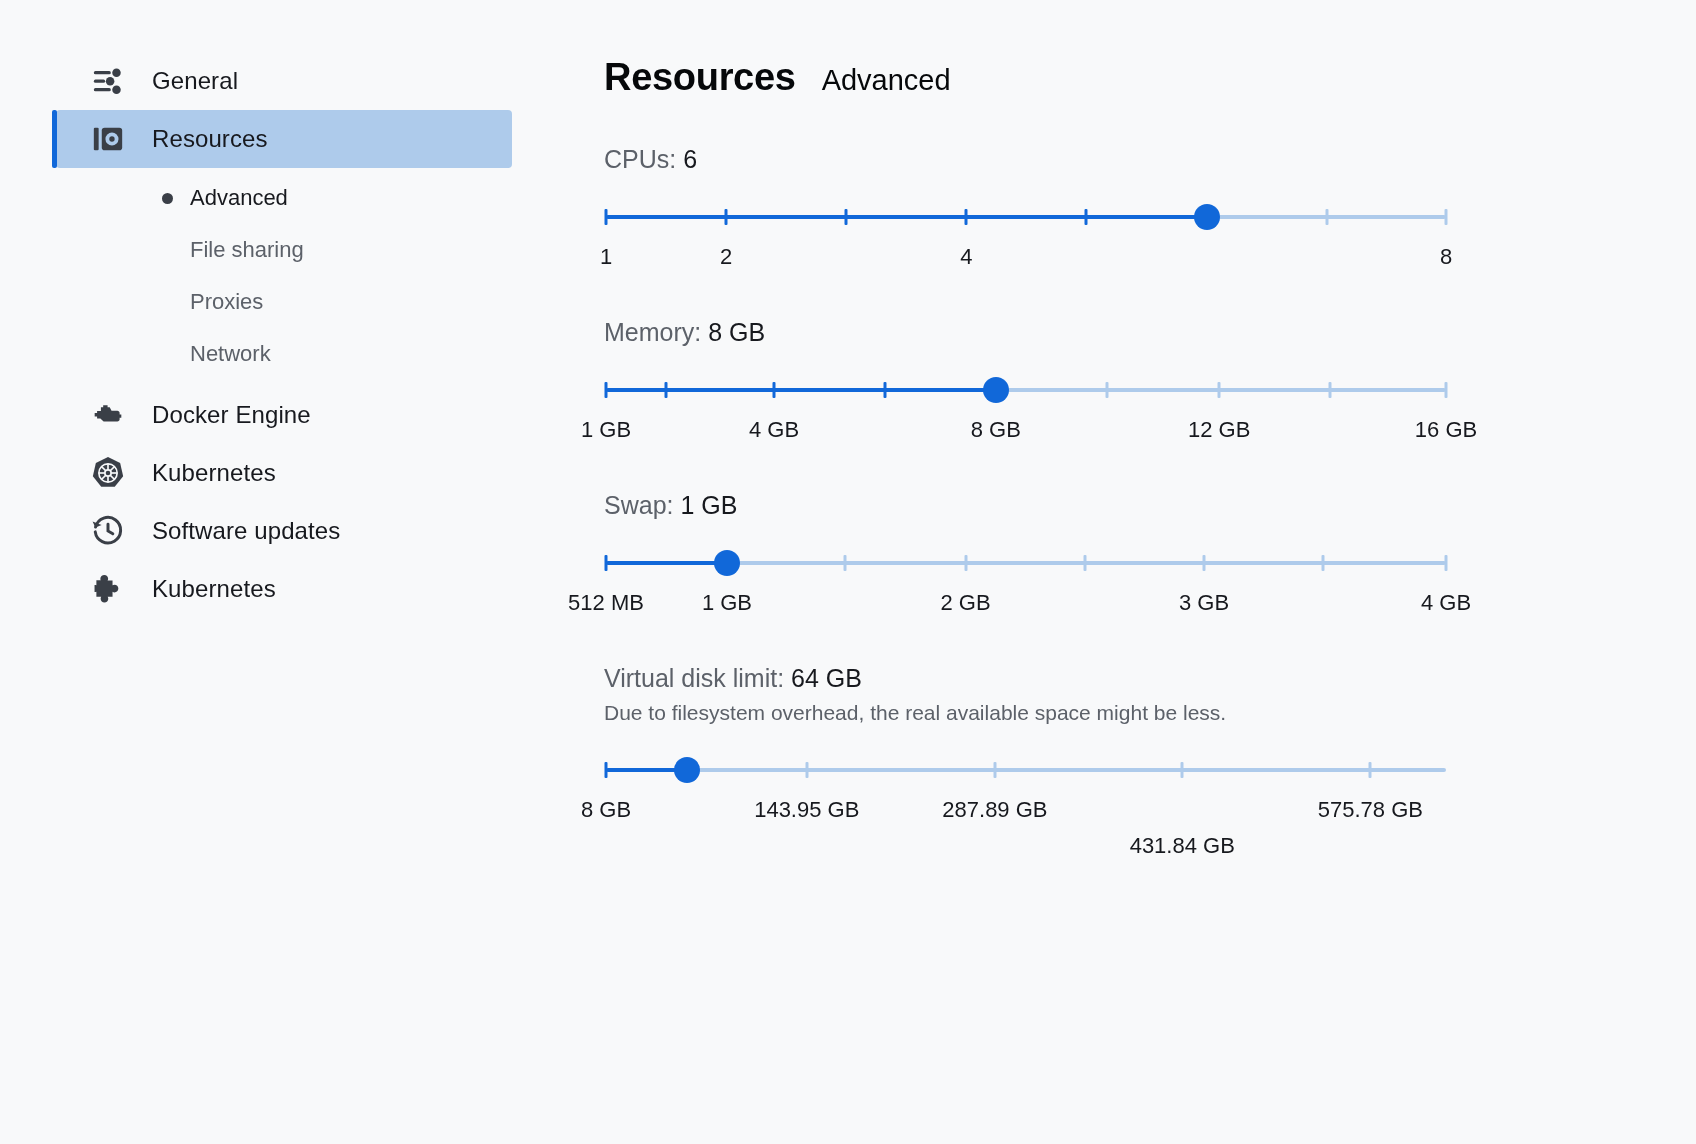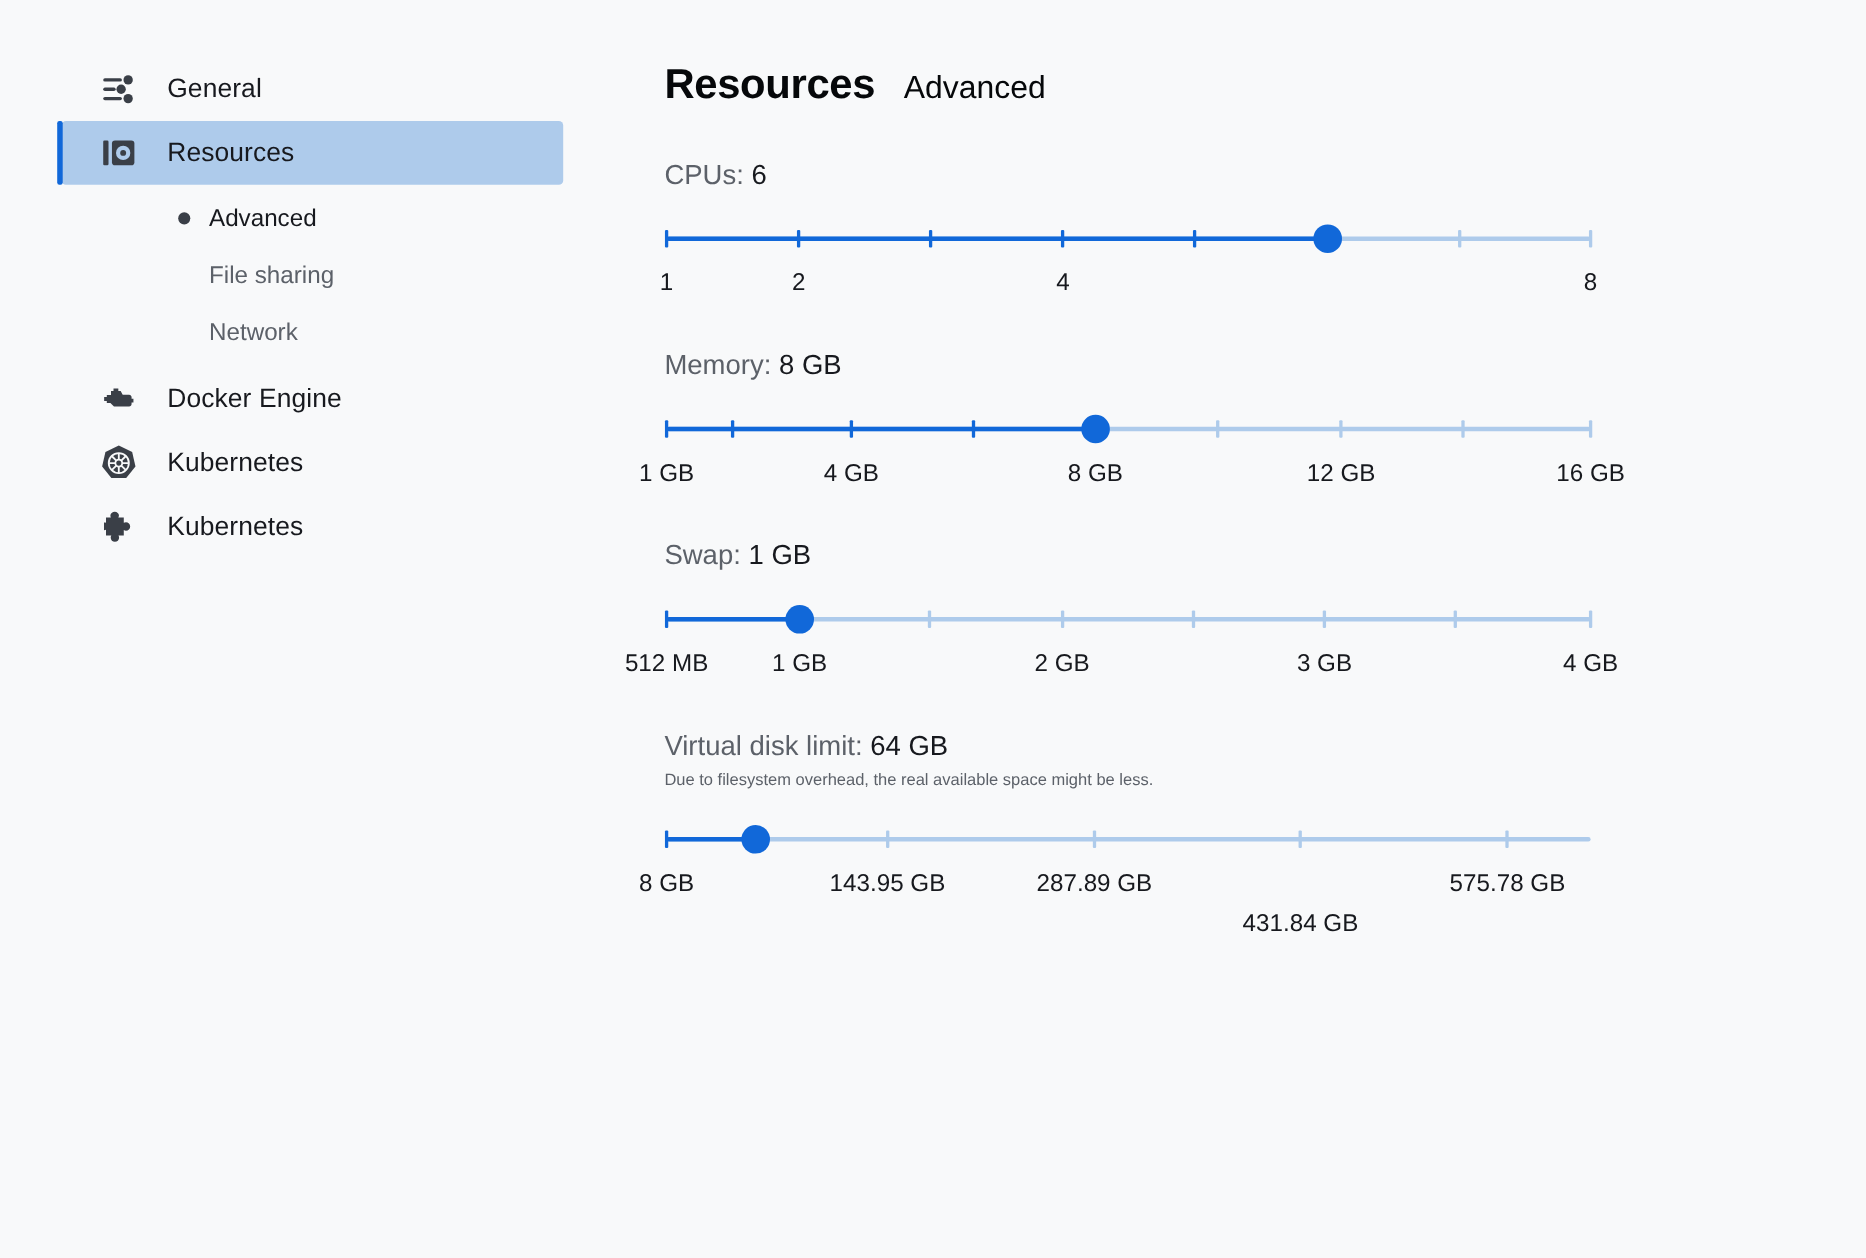--- a/index.html
+++ b/index.html
@@ -127,21 +127,21 @@
   .section { margin-bottom: 42px; }
   .section-label {
     font-size: 25px;
     color: #5c6169;
     margin-bottom: 30px;
   }
   .section-label .value {
     color: #17191e;
   }
   .section-note {
-    font-size: 15px;
+    font-size: 21px;
     color: #5c6169;
     margin-top: -22px;
     margin-bottom: 32px;
   }
 
   
   .slider {
     position: relative;
     width: 840px;
     height: 26px;
@@ -232,20 +232,23 @@
       <span class="nav-label">Resources</span>
     </div>
 
     <div class="sub-list">
       <div class="sub-item selected">
         <span class="sub-bullet"></span>
         <span class="sub-label">Advanced</span>
       </div>
       <div class="sub-item">
         <span class="sub-label">File sharing</span>
+      </div>
+      <div class="sub-item">
+        <span class="sub-label">Proxies</span>
       </div>
       <div class="sub-item">
         <span class="sub-label">Network</span>
       </div>
     </div>
 
     <div class="nav-item">
       <span class="nav-icon">
         <svg width="34" height="34" viewBox="0 0 24 24" fill="currentColor">
           <path d="M7 6.6h1.6V5.1h3.1v1.5h1.5l1.3 2.4h4.1c.9 0 1.6.7 1.6 1.6v1h1.2v2.4h-1.2v1c0 .9-.7 1.6-1.6 1.6H8.9L6.6 14.4H4.3v-1.3H2.6v-2.6h1.7V9.2h2.7V6.6z"></path>
@@ -268,20 +271,30 @@
             <line x1="7.7" y1="7.7" x2="10.5" y2="10.5"></line>
             <line x1="13.5" y1="13.5" x2="16.3" y2="16.3"></line>
             <line x1="16.3" y1="7.7" x2="13.5" y2="10.5"></line>
             <line x1="10.5" y1="13.5" x2="7.7" y2="16.3"></line>
           </g>
         </svg>
       </span>
       <span class="nav-label">Kubernetes</span>
     </div>
 
+    <div class="nav-item">
+      <span class="nav-icon">
+        <svg width="34" height="34" viewBox="0 0 24 24" fill="none" stroke="currentColor" stroke-width="2.1" stroke-linecap="round">
+          <path d="M3.2 9.2A9 9 0 1 1 3 12.6"></path>
+          <polyline points="1.1,5.3 3.1,9.6 7.5,7.8" fill="currentColor" stroke="none"></polyline>
+          <polyline points="12,7.2 12,12 15.4,14"></polyline>
+        </svg>
+      </span>
+      <span class="nav-label">Software updates</span>
+    </div>
 
     <div class="nav-item">
       <span class="nav-icon">
         <svg width="34" height="34" viewBox="0 0 24 24" fill="currentColor">
           <path d="M9.4 2.2c1.5 0 2.7 1.1 2.7 2.5 0 .5-.2.9-.4 1.3h3.5v3.4c.4-.2.9-.4 1.4-.4 1.5 0 2.7 1.2 2.7 2.7s-1.2 2.7-2.7 2.7c-.5 0-1-.1-1.4-.4v3.5h-3.4c.2.4.4.9.4 1.4 0 1.5-1.2 2.6-2.7 2.6s-2.7-1.1-2.7-2.6c0-.5.1-1 .4-1.4H3.8v-3.6c-.4.2-.8.3-1.3.3V9.1c.5 0 .9.1 1.3.3V5.9h3.1c-.2-.4-.3-.7-.3-1.2 0-1.4 1.3-2.5 2.8-2.5z"></path>
         </svg>
       </span>
       <span class="nav-label">Kubernetes</span>
     </div>
 

